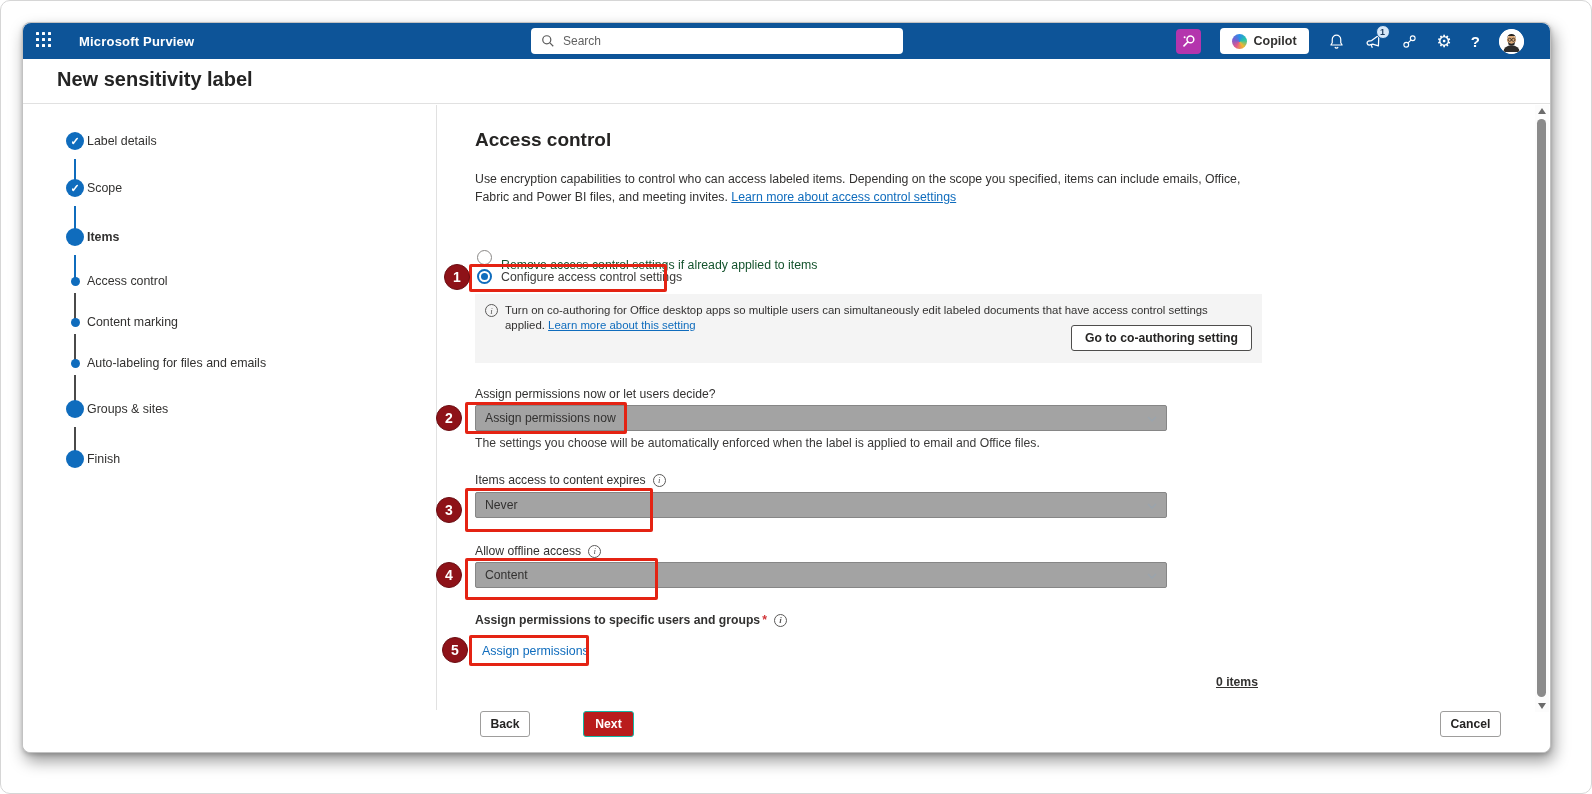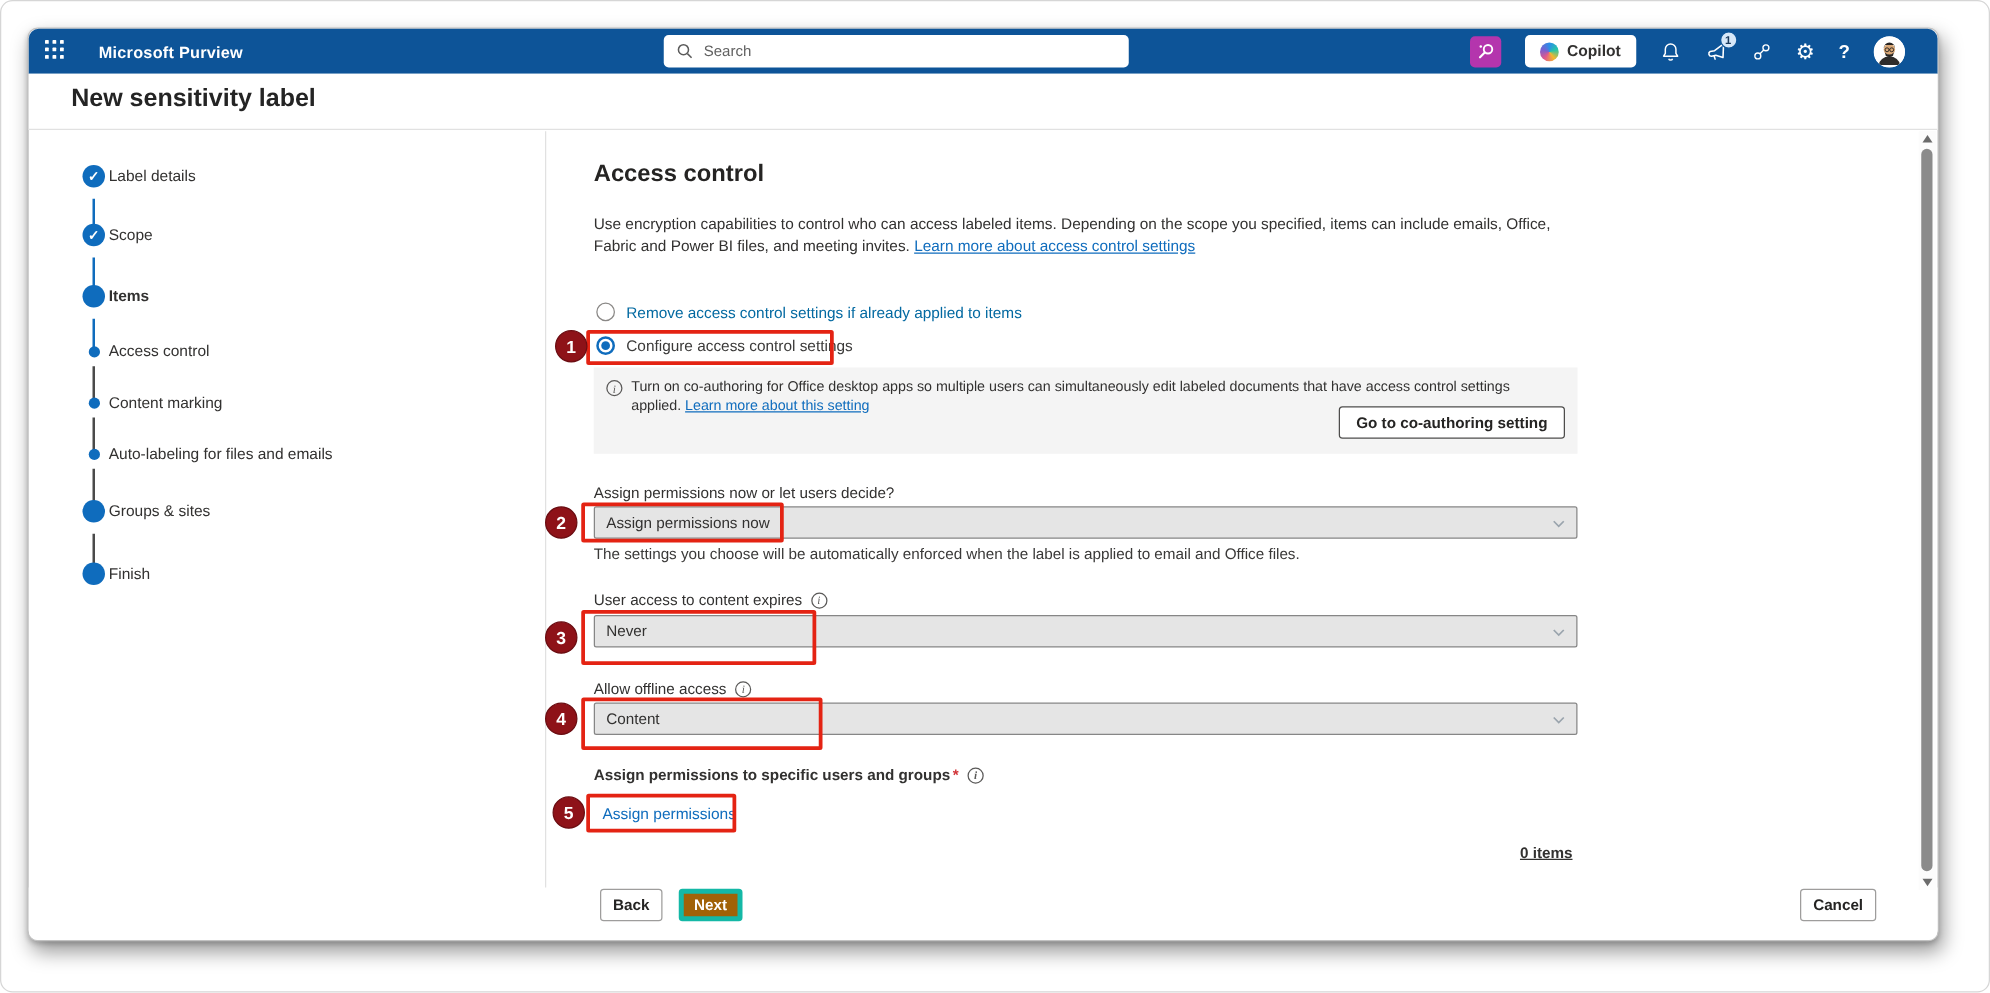--- a/index.html
+++ b/index.html
@@ -72,42 +72,42 @@
             color:#5a5958; font-size:9px; align-items:center; justify-content:center; font-style:italic;
             font-family:"Liberation Serif", serif; vertical-align:-2px; cursor:default; }
   .banner .info-i { position:absolute; left:10px; top:10px; }
   .ghost-btn { position:absolute; right:10px; bottom:12px; height:26px; padding:0 13px; background:#fff;
                border:1px solid #4e4d4c; border-radius:3px; font-size:12.2px; font-weight:bold; color:#252423;
                font-family:"Liberation Sans", sans-serif; cursor:pointer; }
 
   .flabel { position:absolute; left:452px; font-size:12.2px; color:#323130; display:flex; align-items:center; gap:7px; }
   .flabel.bold { font-weight:bold; }
   .req { color:#d13438; font-weight:bold; margin-left:2px; }
-  .dropdown { position:absolute; left:452px; width:787px; height:26px; border:1px solid #868686; border-radius:2px;
-              background:#e5e5e5; display:flex; align-items:center; padding:0 26px 0 9px; font-size:12.2px;
+  .dropdown { position:absolute; left:452px; width:692px; height:26px; border:1px solid #868686; border-radius:2px;
+              background:#a3a3a3; display:flex; align-items:center; padding:0 26px 0 9px; font-size:12.2px;
               color:#323130; cursor:pointer; }
   .dropdown .chev { position:absolute; right:8px; top:8px; }
   .helper { position:absolute; left:452px; font-size:12.2px; color:#3a3938; }
   .assign-link { position:absolute; left:459px; font-size:12.4px; color:#0f6cbd; cursor:pointer; }
   .items-count { position:absolute; left:452px; width:787px; text-align:right; font-size:12.2px; font-weight:bold;
                  color:#323130; padding-right:4px; }
   .content-endline { position:absolute; left:449px; top:688px; width:691px; height:1px; background:#d0d0d0; }
 
   
   .anno-box { position:absolute; border:3px solid #e42313; border-radius:2px; pointer-events:none; }
   .anno-badge { position:absolute; width:26px; height:26px; border-radius:50%; background:#8e1218;
                 border:1px solid #6b0d12; color:#fff; font-size:14px; font-weight:bold; display:flex;
                 align-items:center; justify-content:center; }
 
   
   .footer { position:absolute; left:0; bottom:0; right:0; height:42px; background:#fff; border-radius:0 0 8px 8px; }
   .btn { position:absolute; top:1px; height:26px; border-radius:3px; font-size:12.2px; font-weight:bold;
          font-family:"Liberation Sans", sans-serif; cursor:pointer; }
   .btn.secondary { background:#fff; border:1px solid #9e9d9c; color:#252423; }
-  .btn.primary { background:#a16207; border:4px solid #14b8a6; color:#fff; }
+  .btn.primary { background:#b91c1c; border:1px solid #14b8a6; color:#fff;margin-left:40px; }
 
   
   .vscroll { position:absolute; right:1px; top:82px; width:14px; height:607px; background:#fcfcfc; }
   .vscroll .thumb { position:absolute; left:2px; top:14px; width:9px; height:578px; background:#8b8b8b; border-radius:5px; }
   .tri-up { position:absolute; left:3px; top:3px; width:0; height:0; border-left:4px solid transparent;
             border-right:4px solid transparent; border-bottom:6px solid #6b6b6b; }
   .tri-down { position:absolute; left:3px; bottom:3px; width:0; height:0; border-left:4px solid transparent;
               border-right:4px solid transparent; border-top:6px solid #6b6b6b; }
 </style>
 </head>
@@ -255,21 +255,21 @@
   </div>
 
   <div class="h2">Access control</div>
 
   <div class="intro">
     <span>Use encryption capabilities to control who can access labeled items. Depending on the scope you specified, items can include emails, Office, Fabric and Power BI files, and meeting invites. </span><a class="link">Learn more about access control settings</a>
   </div>
 
   <div class="radio-row" style="left:454px;top:219px;">
     <span class="rb"></span>
-    <span class="rlbl" style="color:#0369a1;">Remove access control settings if already applied to items</span>
+    <span class="rlbl" style="color:#14532d;margin-top:16px;">Remove access control settings if already applied to items</span>
   </div>
   <div class="radio-row" style="left:454px;top:246px;">
     <span class="rb checked"></span>
     <span class="rlbl" style="color:#3b3a39;">Configure access control settings</span>
   </div>
 
   <div class="banner">
     <span class="info-i">i</span>
     <div class="btext">
       <span>Turn on co-authoring for Office desktop apps so multiple users can simultaneously edit labeled documents that have access control settings applied. </span><a class="link">Learn more about this setting</a>
@@ -282,21 +282,21 @@
   </div>
   <div class="dropdown" style="top:382px;">
     <span>Assign permissions now</span>
     <svg class="chev" width="12" height="10" viewBox="0 0 12 10">
       <polyline points="2,3 6,7 10,3" fill="none" stroke="#9aa4ad" stroke-width="1.4"></polyline>
     </svg>
   </div>
   <div class="helper" style="top:413px;">The settings you choose will be automatically enforced when the label is applied to email and Office files.</div>
 
   <div class="flabel" style="top:450px;">
-    <span>User access to content expires</span>
+    <span>Items access to content expires</span>
     <span class="info-i">i</span>
   </div>
   <div class="dropdown" style="top:469px;">
     <span>Never</span>
     <svg class="chev" width="12" height="10" viewBox="0 0 12 10">
       <polyline points="2,3 6,7 10,3" fill="none" stroke="#9aa4ad" stroke-width="1.4"></polyline>
     </svg>
   </div>
 
   <div class="flabel" style="top:521px;">

